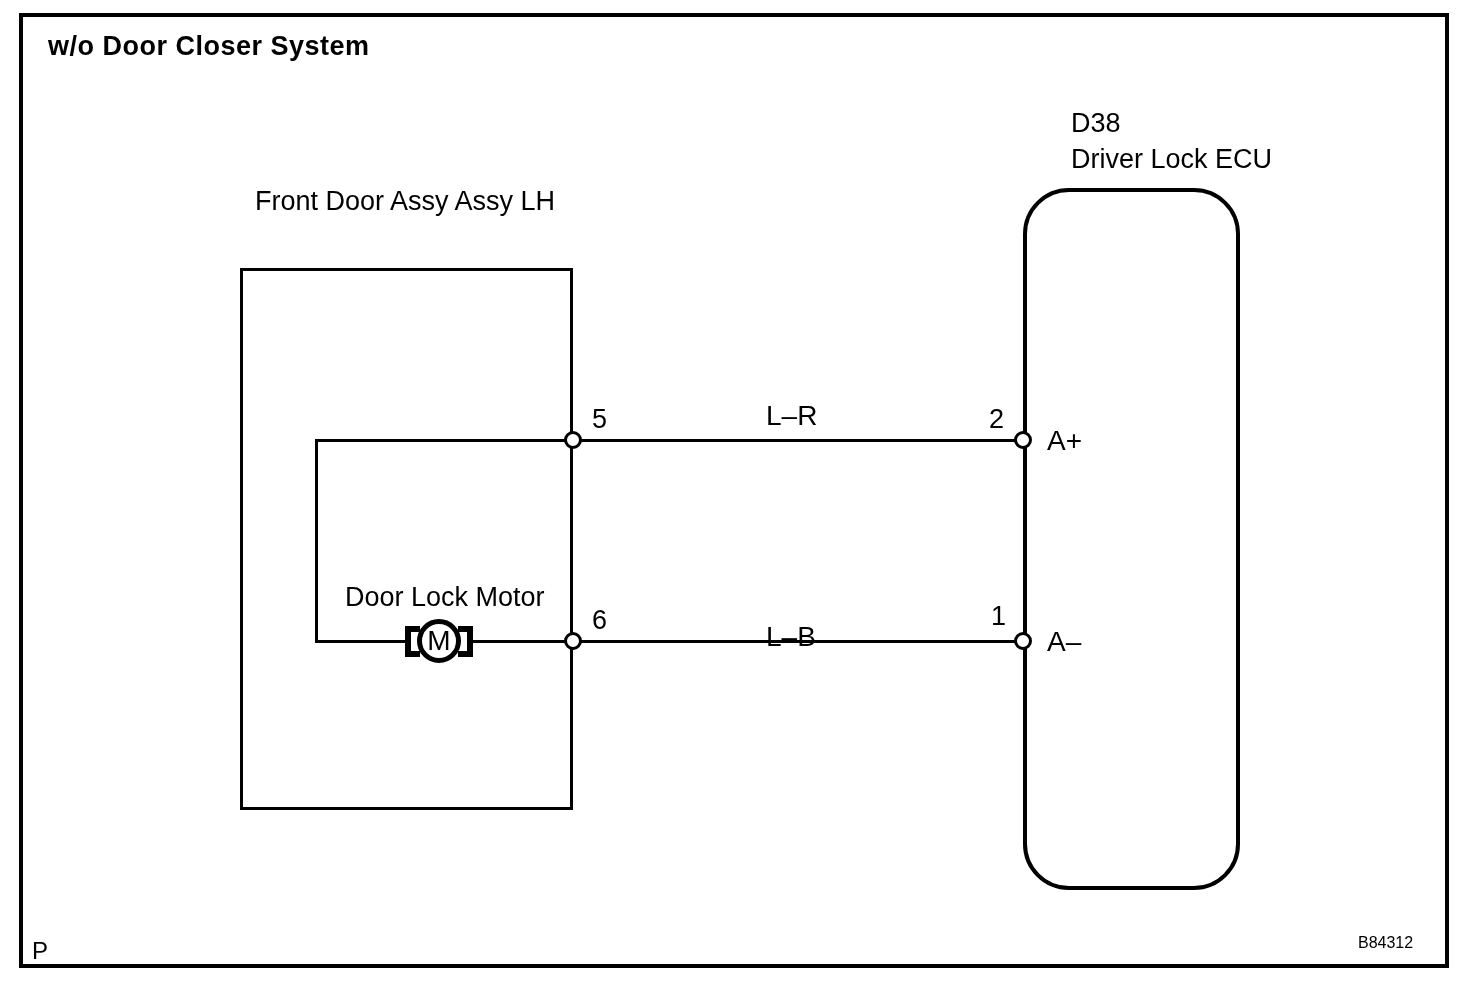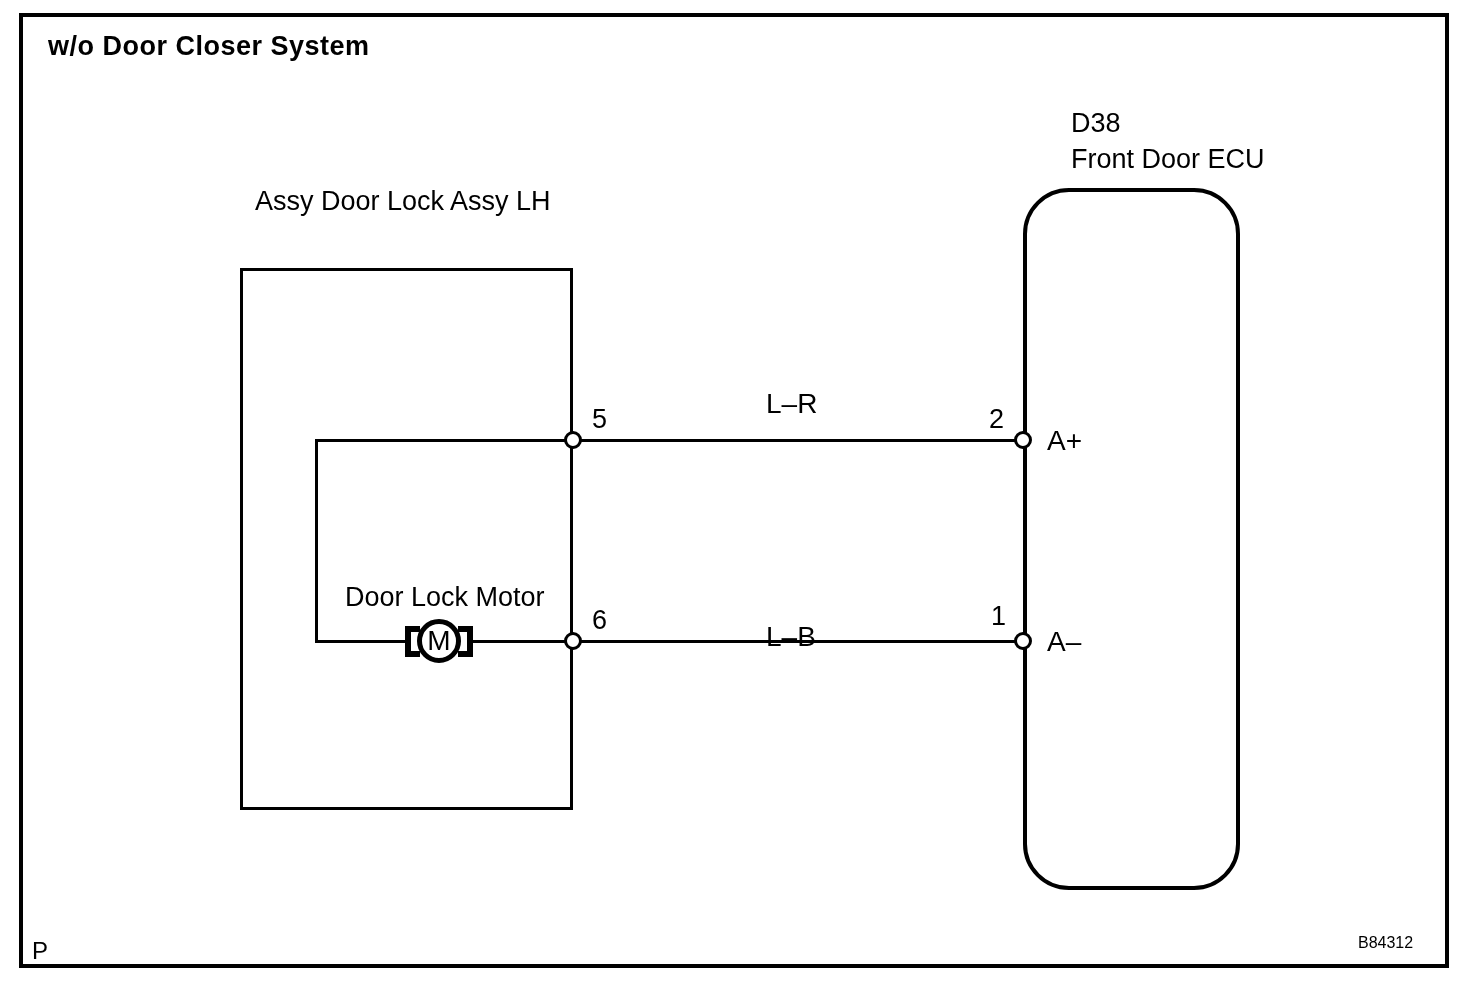--- a/index.html
+++ b/index.html
@@ -60,27 +60,27 @@
 </head>
 <body>
 
 <div class="canvas">
 
   <div class="frame"></div>
 
   <div class="title">w/o Door Closer System</div>
 
   <div class="comp-label d29-label">
-    <span>Assy Door Lock Assy LH</span>
+    <span>Front Door Assy Assy LH</span>
   </div>
   <div class="d29-box"></div>
 
   <div class="comp-label d38-label">
     <span>D38</span>
-    <span>Front Door ECU</span>
+    <span>Driver Lock ECU</span>
   </div>
   <div class="d38-box"></div>
 
   <div class="wire wire-h" style="left:315px; top:439px; width:708px;"></div>
   <div class="wire wire-h" style="left:315px; top:640px; width:708px;"></div>
   <div class="wire wire-v" style="left:315px; top:439px; height:204px;"></div>
 
   <div class="motor-label">Door Lock Motor</div>
   <div class="motor-bracket left"></div>
   <div class="motor-bracket right"></div>
@@ -91,21 +91,21 @@
   <div class="pin-circle" style="left:564px; top:431px;"></div>
   <div class="pin-circle" style="left:564px; top:632px;"></div>
   <div class="pin-circle" style="left:1014px; top:431px;"></div>
   <div class="pin-circle" style="left:1014px; top:632px;"></div>
 
   <div class="num-label" style="left:592px; top:406px;">5</div>
   <div class="num-label" style="left:592px; top:607px;">6</div>
   <div class="num-label" style="left:989px; top:406px;">2</div>
   <div class="num-label" style="left:991px; top:603px;">1</div>
 
-  <div class="code-label" style="left:766px; top:390px;text-align:center;">L–R</div>
+  <div class="code-label" style="left:766px; top:402px;text-align:center;">L–R</div>
   <div class="code-label" style="left:766px; top:623px;">L–B</div>
 
   <div class="terminal-label" style="left:1047px; top:427px;">A+</div>
   <div class="terminal-label" style="left:1047px; top:628px;">A–</div>
 
   <div class="footer-left">P</div>
   <div class="footer-right">B84312</div>
 
 </div>
 

